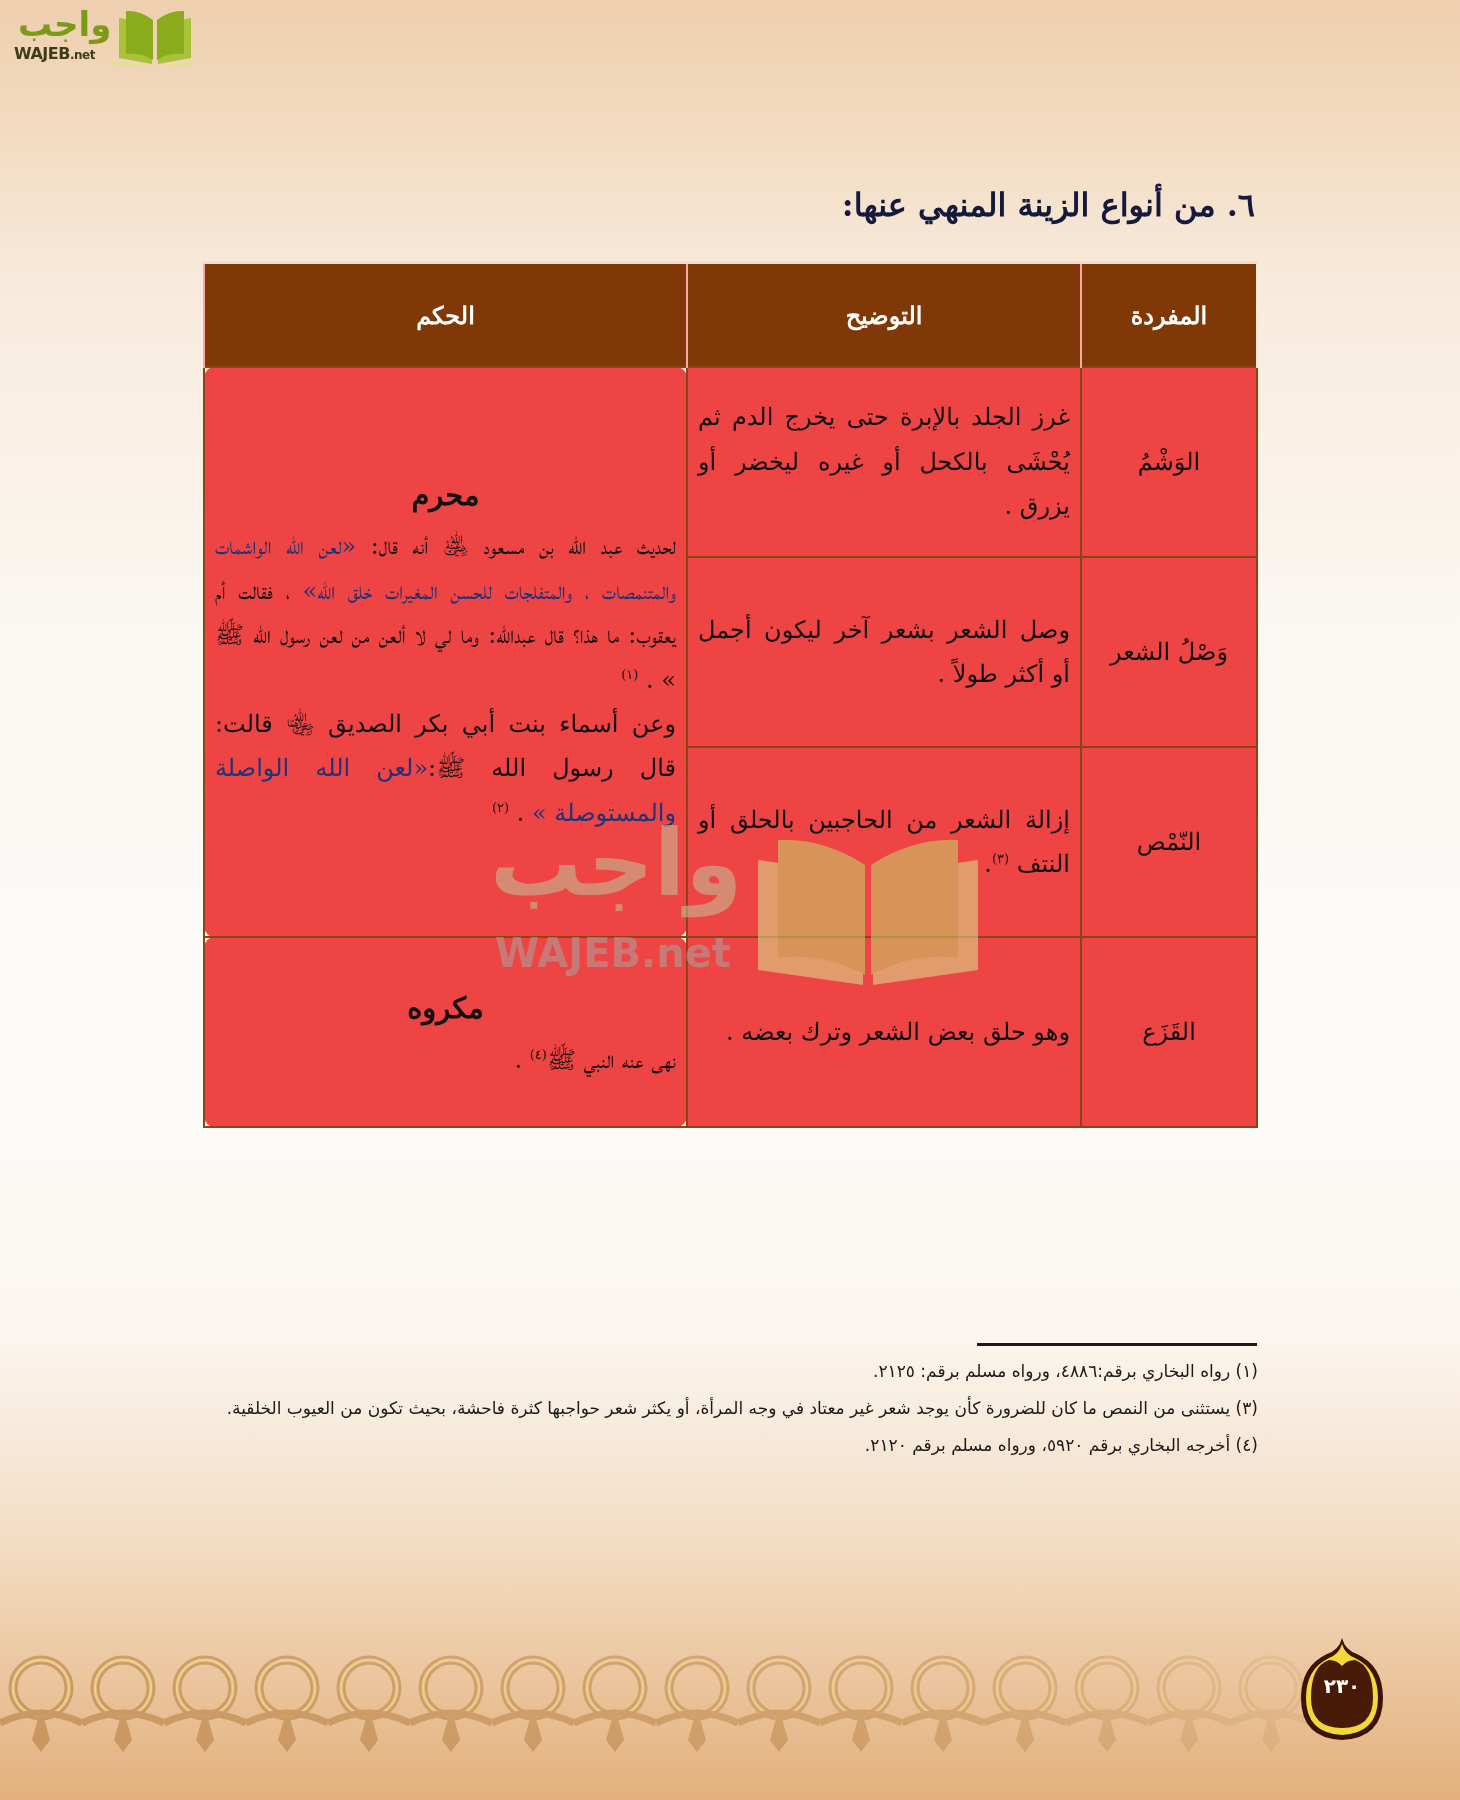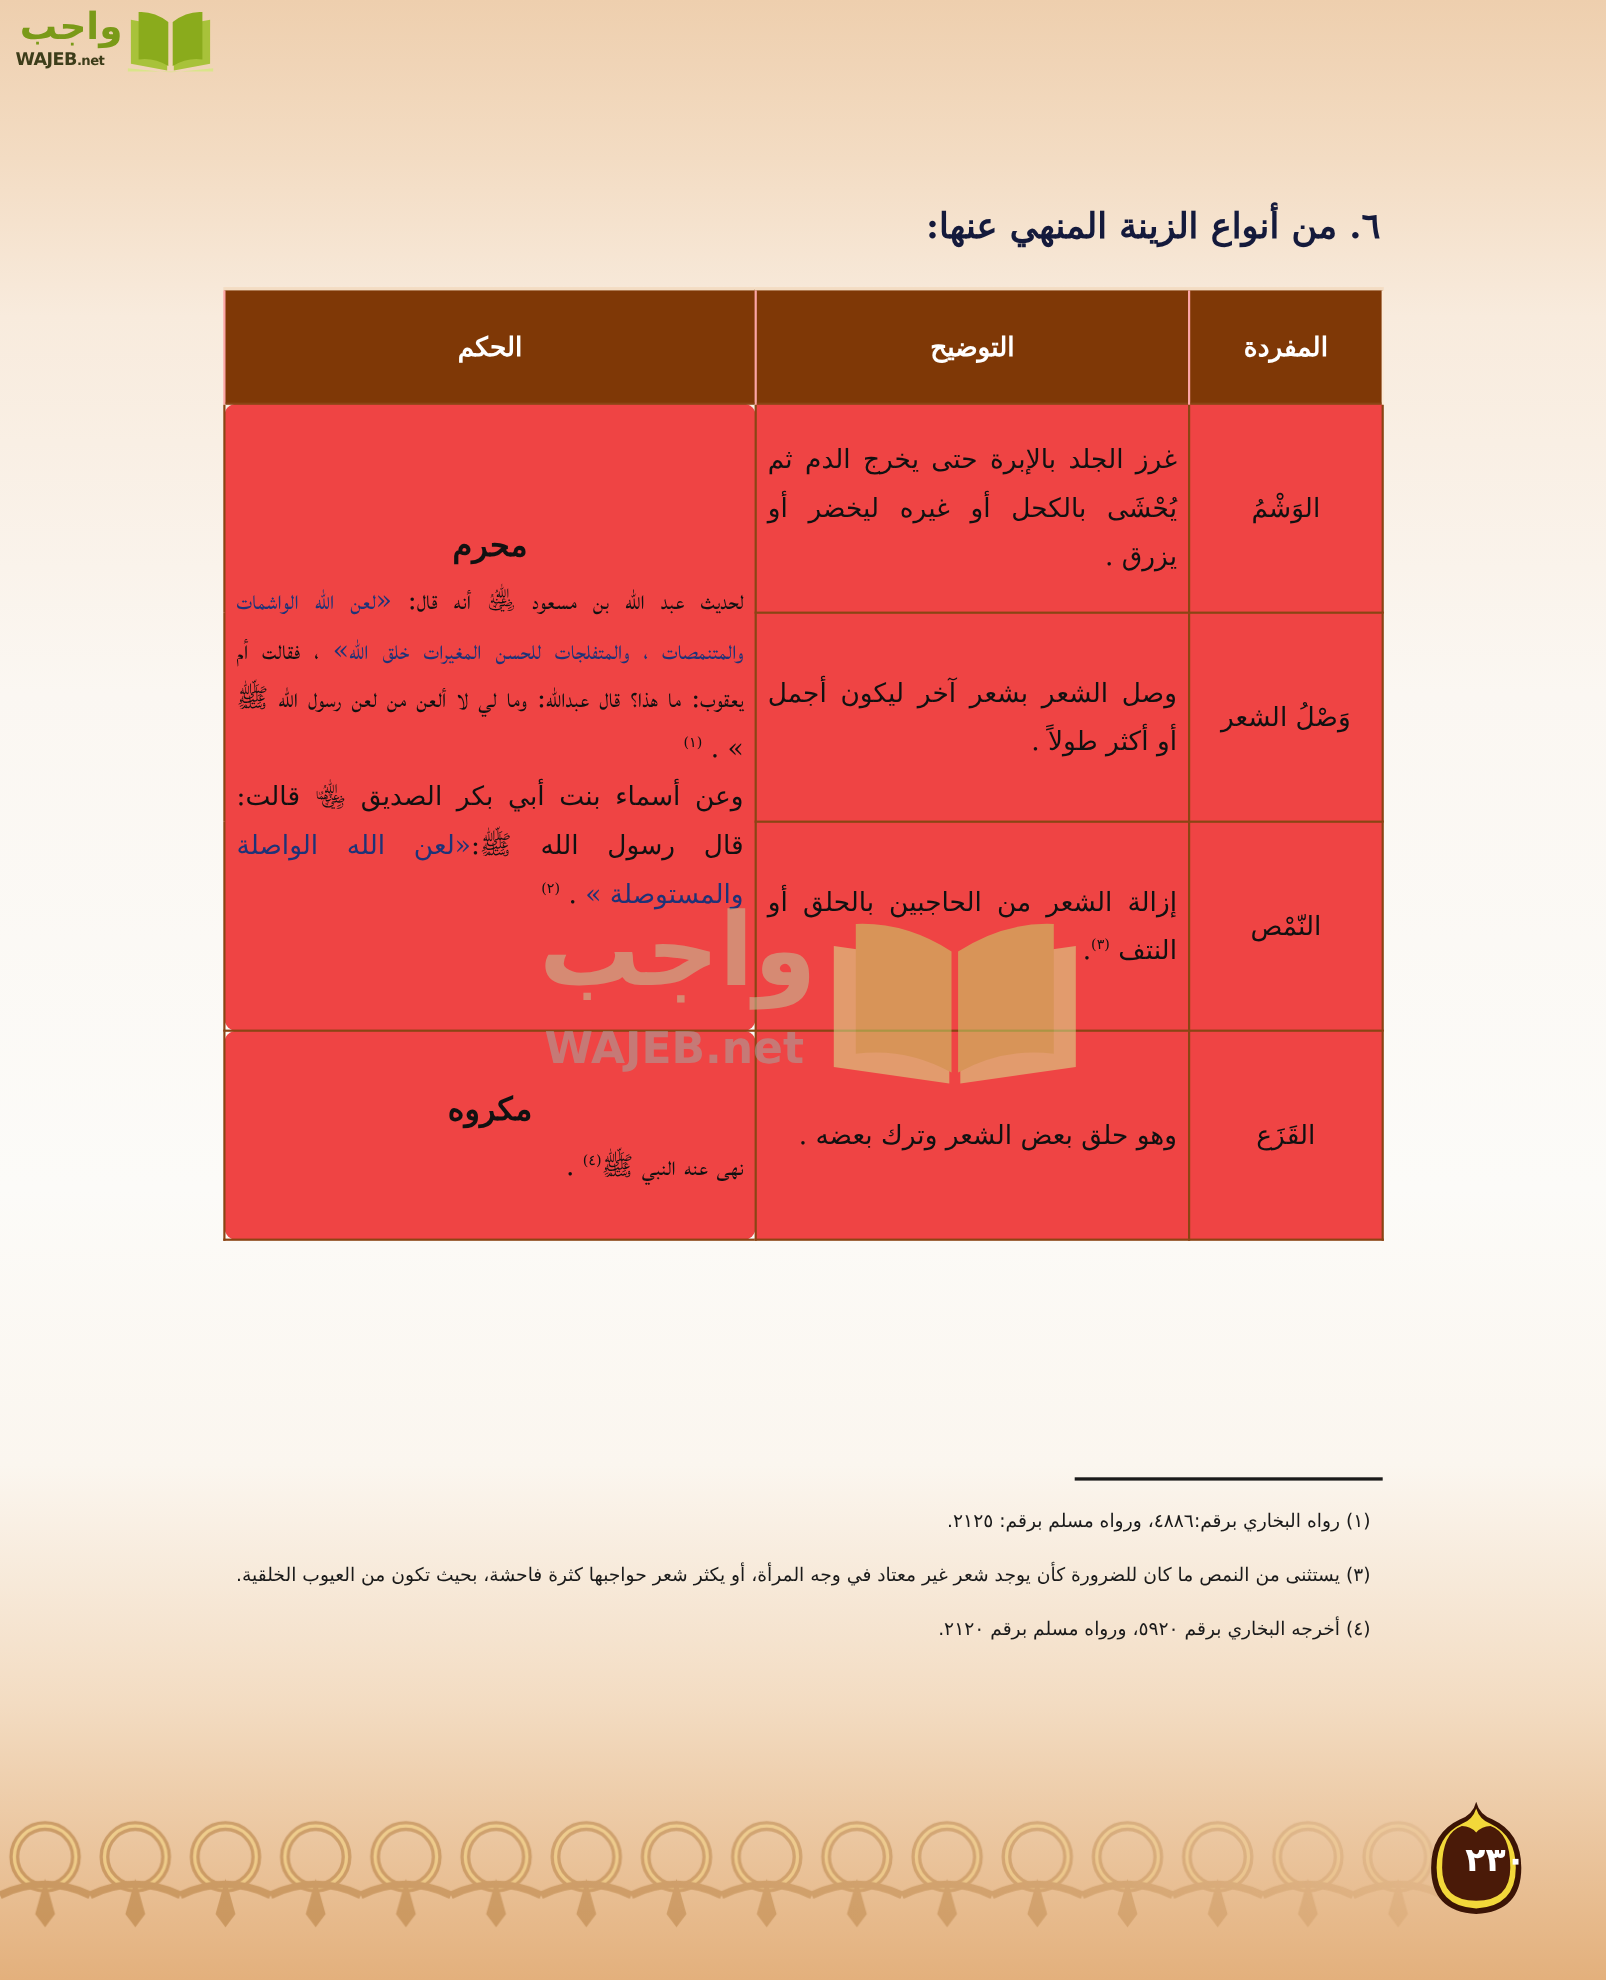--- a/index.html
+++ b/index.html
@@ -39,25 +39,25 @@
   .verdict { display:block; text-align:center; font-weight:bold; font-size:29px; margin-bottom:2px; }
   .quote { color:#1e3378; }
   sup { font-size:13px; }
 
   .watermark { position:absolute; left:485px; top:830px; width:500px; height:160px; pointer-events:none; opacity:0.55; }
   .watermark .wm-ar { position:absolute; left:5px; top:-20px; font-family:"DejaVu Sans", sans-serif; font-weight:bold; font-size:92px; color:#c3c49a; direction:rtl; }
   .watermark .wm-en { position:absolute; left:10px; top:100px; font-family:"DejaVu Sans", sans-serif; font-weight:bold; font-size:40px; color:#a6a6a0; }
 
   .fn-rule { position:absolute; left:977px; top:1343px; width:280px; height:3px; background:#1a1a1a; }
   .footnotes { position:absolute; left:198px; top:1353px; width:1060px; direction:rtl; font-family:"DejaVu Sans", sans-serif; font-size:17px; color:#1a1a1a; line-height:37px; }
-  .footnotes p { margin:12px;text-align:right; }
+  .footnotes p { margin:0;text-align:right; }
 
   .border-strip { position:absolute; left:0; top:1648px; width:1310px; height:110px; }
   .page-badge { position:absolute; left:1297px; top:1636px; width:90px; height:108px; }
-  .page-badge .num { position:absolute; left:0; top:38px; width:90px; text-align:right; font-family:"DejaVu Sans", sans-serif; font-weight:bold; font-size:30px; color:#fff; }
+  .page-badge .num { position:absolute; left:0; top:38px; width:90px; text-align:center; font-family:"DejaVu Sans", sans-serif; font-weight:bold; font-size:20px; color:#fff; }
 </style>
 </head>
 <body>
 
 <div class="logo">
   <span class="ar">واجب</span>
   <span class="en"><span>WAJEB</span><small>.net</small></span>
   <svg class="book" viewBox="0 0 78 58">
     <path d="M3 10 L36 16 L36 56 L3 50 Z" fill="#a8c23a"></path>
     <path d="M75 10 L42 16 L42 56 L75 50 Z" fill="#a8c23a"></path>

